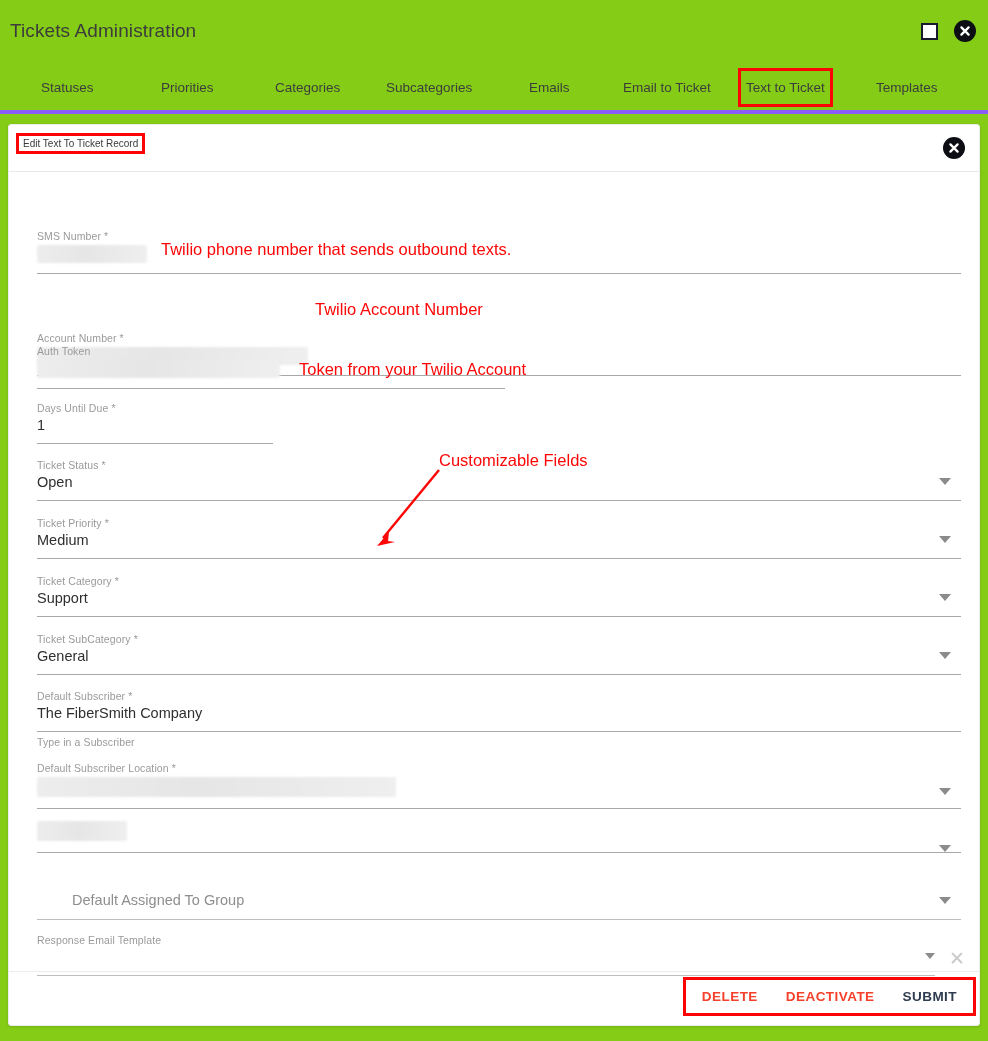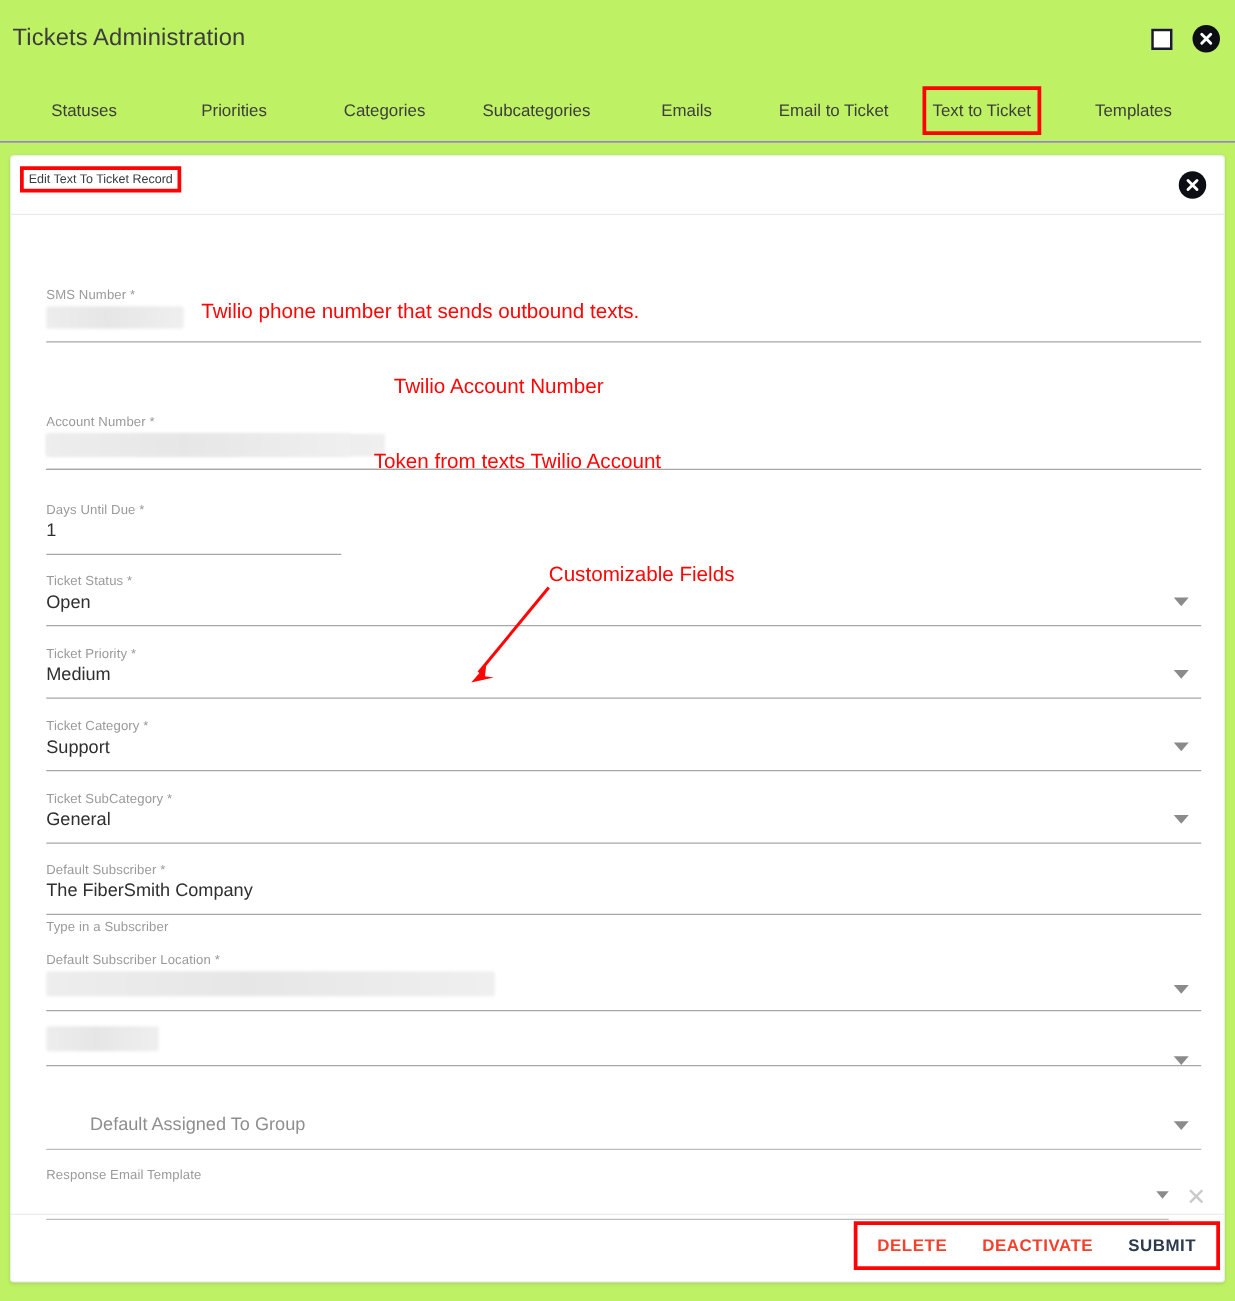--- a/index.html
+++ b/index.html
@@ -3,42 +3,42 @@
 <meta charset="utf-8">
 <style>
   * { box-sizing: border-box; }
   html, body {
     margin: 0; padding: 0;
     width: 988px; height: 1041px;
     background: #ffffff;
     font-family: "Liberation Sans", sans-serif;
     -webkit-font-smoothing: antialiased;
   }
-  .page { position: relative; width: 988px; height: 1041px; background:#bef264; overflow:hidden; }
+  .page { position: relative; width: 988px; height: 1041px; background:#84cc16; overflow:hidden; }
 
   
   .win-header { position:relative; height:64px; }
   .win-title {
     position:absolute; left:10px; top:20px;
     font-size:19px; color:#3c3c3c; letter-spacing:.1px;
   }
   .win-ctrls { position:absolute; right:12px; top:20px; display:flex; align-items:center; gap:16px; }
   .icon-square {
     width:17px; height:17px; border:2px solid #1a1a2e; background:#fff; display:block;
   }
   .icon-close-circle {
     width:22px; height:22px; border-radius:50%; background:#0d0d14;
     display:flex; align-items:center; justify-content:center;
   }
   .icon-close-circle svg { display:block; }
 
   
   .tabbar {
     position:relative; height:50px;
-    border-bottom:1px solid #8b5cf6;
+    border-bottom:4px solid #8b5cf6;
     display:flex; align-items:center;
   }
   .tab {
     font-size:13.5px; color:#3d3d3d; white-space:nowrap;
     padding:6px 2px; position:relative; cursor:pointer;
   }
   .tab.highlight { outline:3px solid #fc0404; outline-offset:3px; }
 
   
   .card {
@@ -155,20 +155,21 @@
         <div class="fline" style="margin-top:10px;"></div>
       </div>
 
       <div class="field" style="top:115px; width:924px;margin-top:45px;">
         <div class="flabel">Account Number *</div>
         <div class="redact" style="width:271px;"></div>
         <div class="fline" style="margin-top:10px;"></div>
       </div>
 
       <div class="field" style="top:173px; width:468px;">
+        <div class="flabel">Auth Token</div>
         <div class="redact" style="width:243px;"></div>
         <div class="fline" style="margin-top:10px;"></div>
       </div>
 
       <div class="field" style="top:230px; width:236px;">
         <div class="flabel">Days Until Due *</div>
         <div class="fvalue">1</div>
         <div class="fline" style="margin-top:8px;"></div>
       </div>
 
@@ -232,21 +233,21 @@
       <div class="field" style="top:762px; width:898px;">
         <div class="flabel">Response Email Template</div>
         <div class="fvalue"></div>
         <span class="caret" style="top:19px; right:0px; border-top-width:6px; border-left-width:5px; border-right-width:5px;"></span>
         <span class="clear-x" style="top:15px; right:-30px;">✕</span>
         <div class="fline light" style="margin-top:8px;"></div>
       </div>
 
       <div class="anno" style="left:152px; top:68px;">Twilio phone number that sends outbound texts.</div>
       <div class="anno" style="left:306px; top:128px;">Twilio Account Number</div>
-      <div class="anno" style="left:290px; top:188px;">Token from texts Twilio Account</div>
+      <div class="anno" style="left:290px; top:188px;">Token from your Twilio Account</div>
       <div class="anno" style="left:430px; top:279px;">Customizable Fields</div>
 
       <svg class="anno-arrow" style="left:358px; top:290px;" width="90" height="90" viewBox="0 0 90 90">
         <line x1="72" y1="8" x2="16" y2="76" stroke="#fc0606" stroke-width="2.4"></line>
         <polygon points="10,84 22,70 21,79 28,80" fill="#fc0606"></polygon>
       </svg>
 
     </div>
 
     <div class="card-foot">

